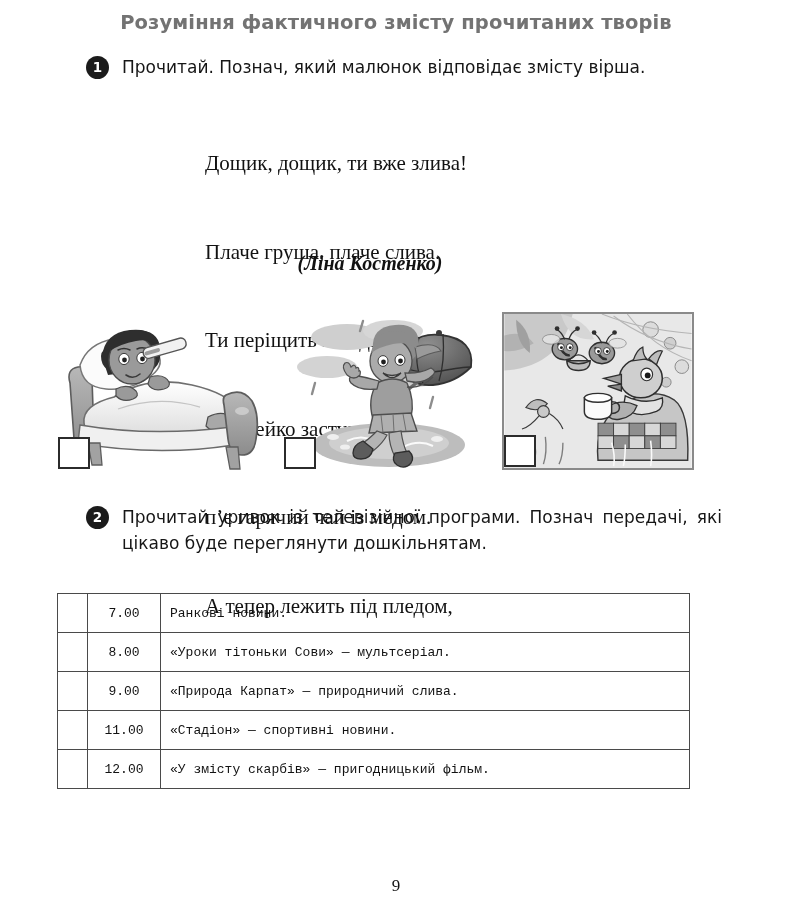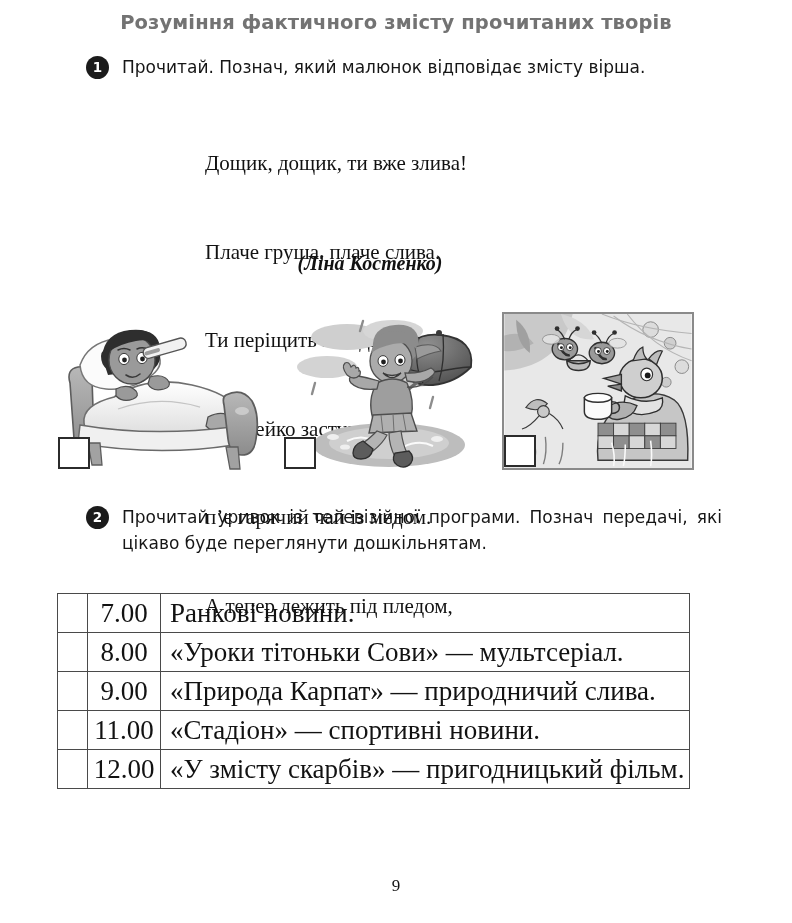--- a/index.html
+++ b/index.html
@@ -142,22 +142,22 @@
     position: absolute;
     left: 57px;
     top: 593px;
     width: 633px;
     border-collapse: collapse;
     table-layout: fixed;
   }
   .schedule-table td {
     border: 1px solid #4a4a4a;
     height: 38px;
-    font-family: Liberation Serif, serif;
-    font-size: 27px;
+    font-family: Liberation Mono, monospace;
+    font-size: 13px;
     color: #121212;
     padding: 0;
   }
   .col-check { width: 29px; }
   .col-time  { width: 72px; text-align: center; }
   .col-desc  { padding-left: 9px !important; text-align: left; white-space: nowrap; }
 
   
   .page-number {
     position: absolute;

